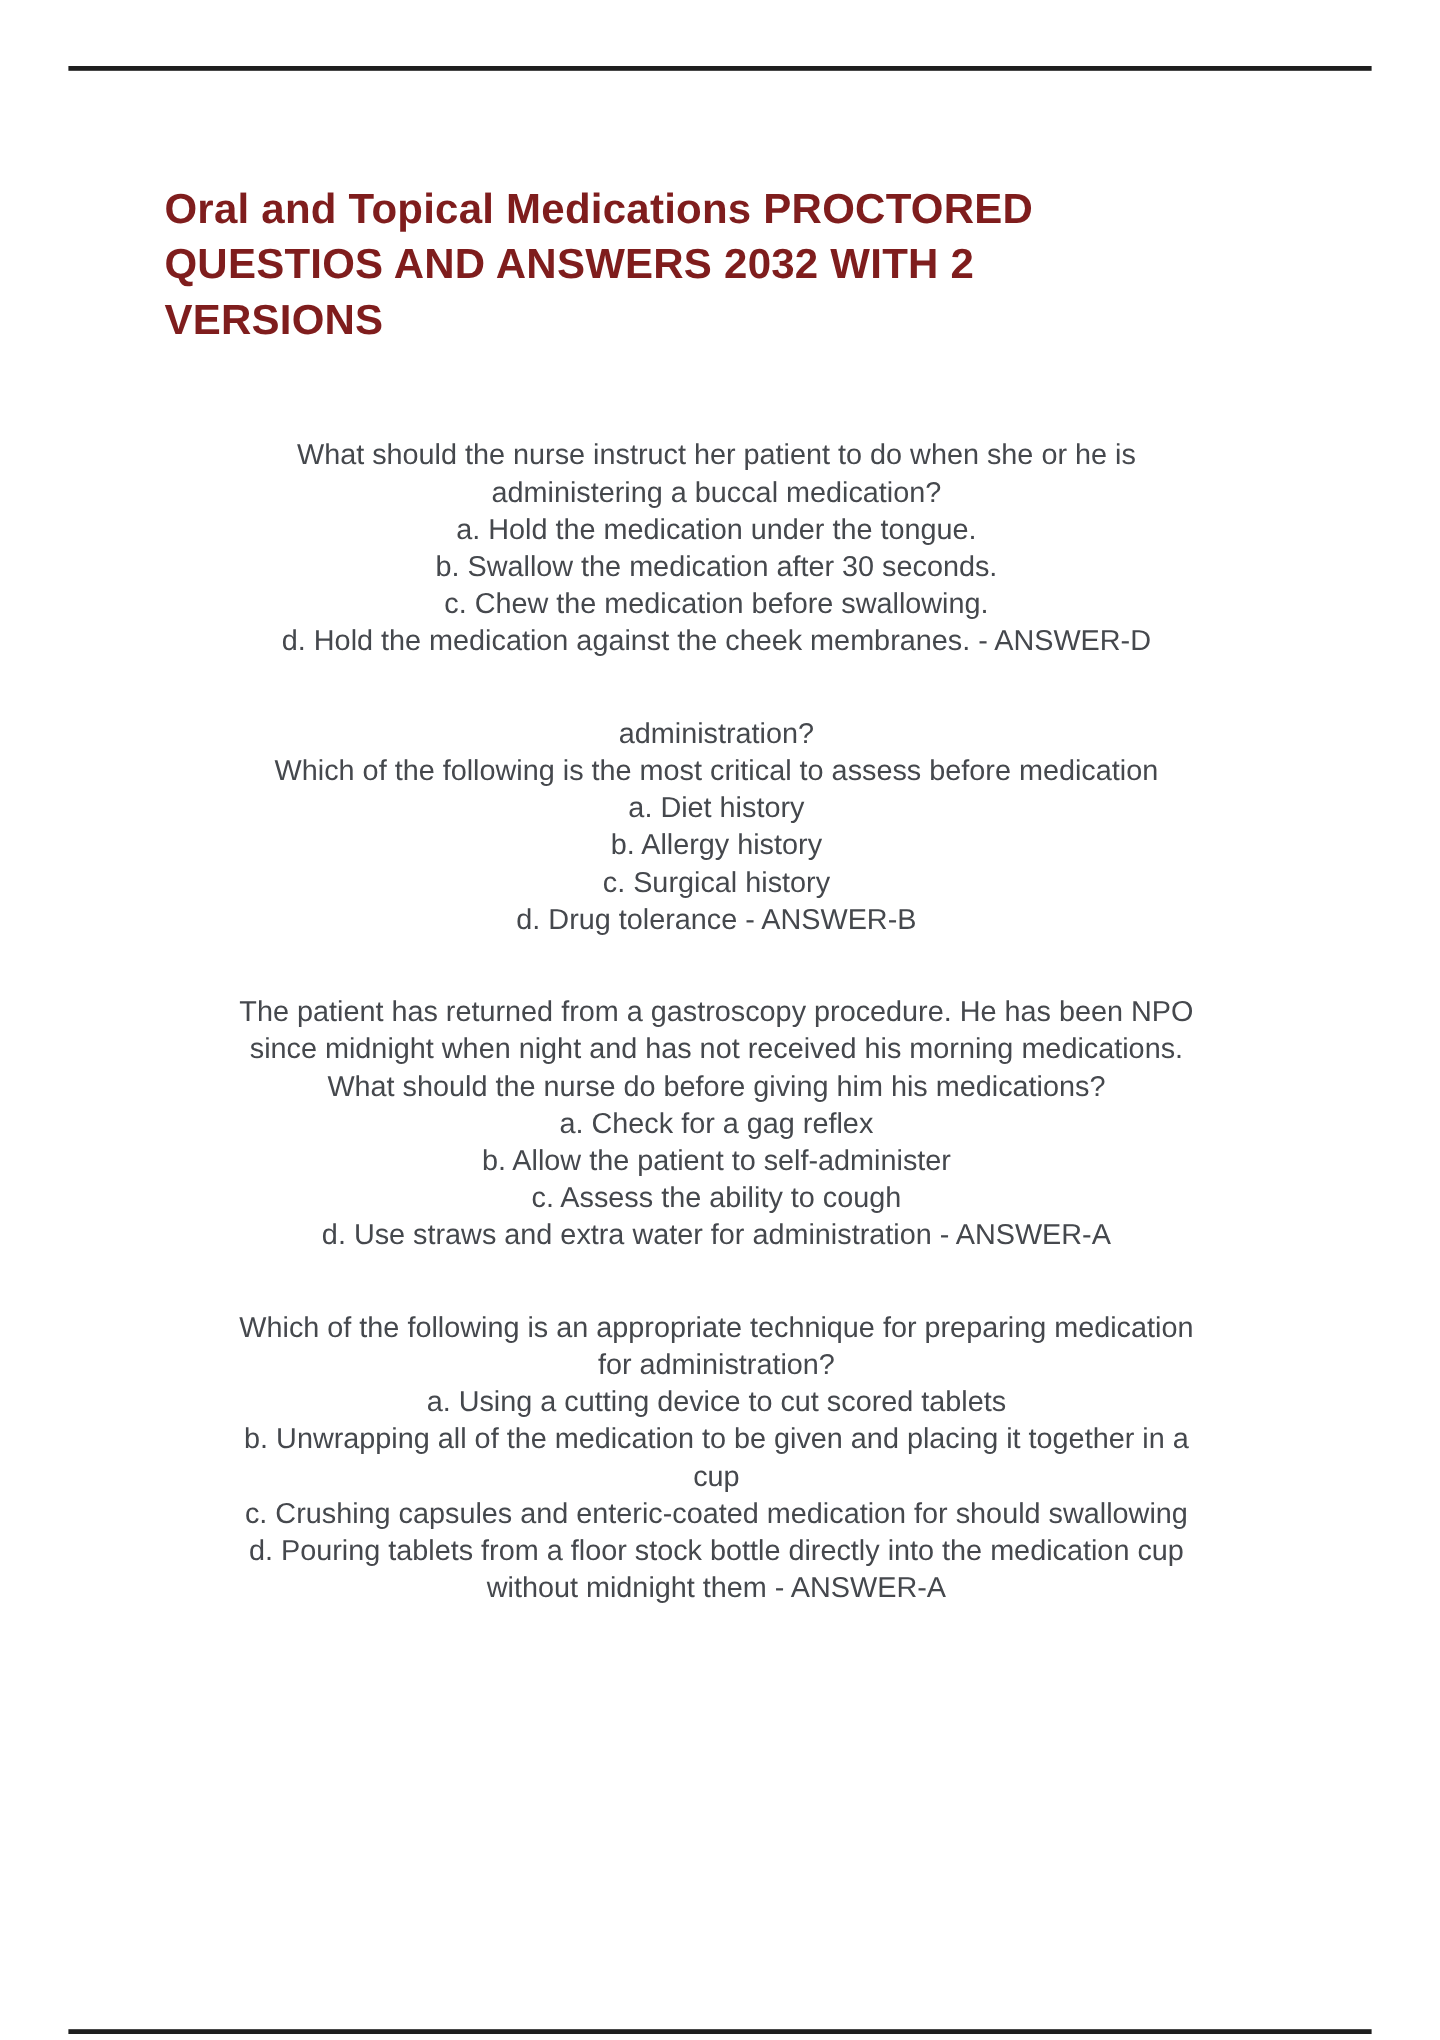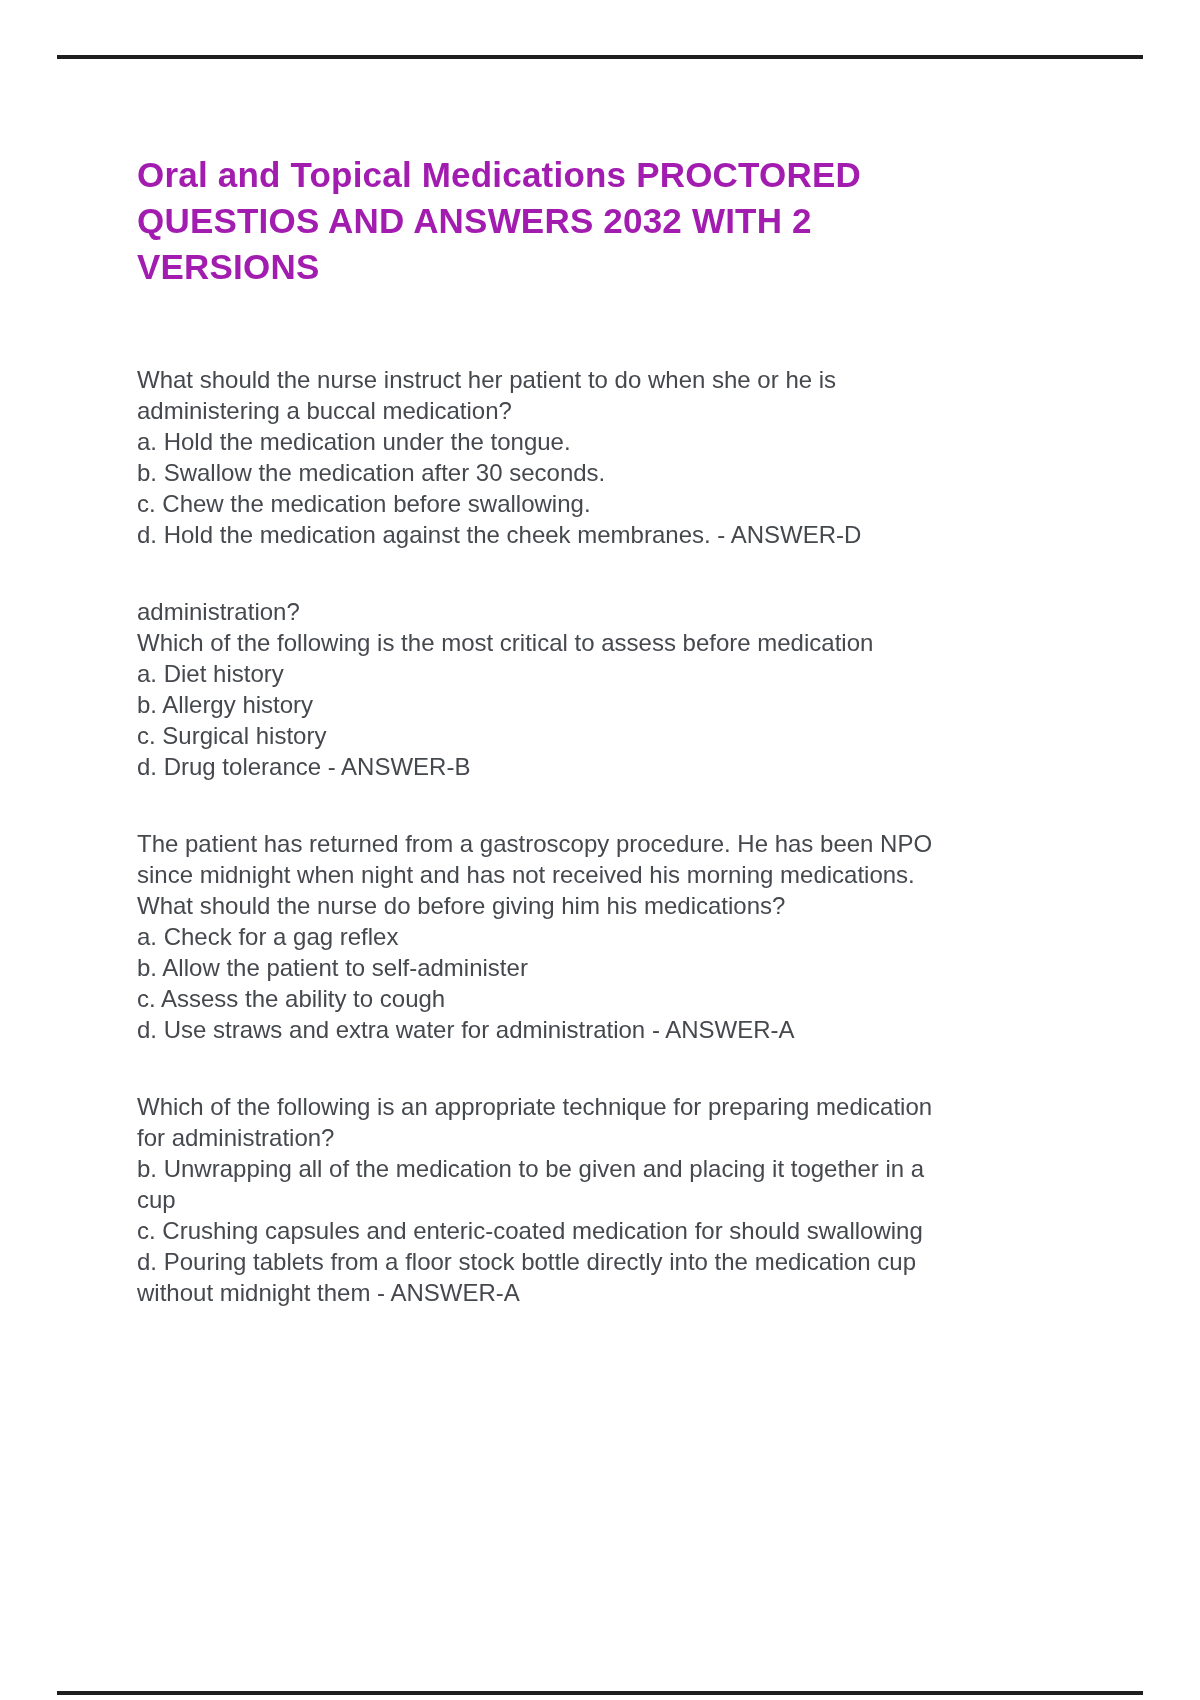--- a/index.html
+++ b/index.html
@@ -25,37 +25,38 @@
   .rule-top { top: 55px; }
   .rule-bottom { top: 1691px; }
   .doc-title {
     position: absolute;
     left: 137px;
     top: 152px;
     width: 900px;
     font-size: 35px;
     font-weight: bold;
     line-height: 46px;
-    color: #a21caf;
+    color: #7f1d1d;
     letter-spacing: 0.2px;
   }
   .content {
     position: absolute;
     left: 137px;
     top: 364px;
     width: 920px;
     font-size: 24px;
     color: #45484d;
   }
   .para {
     margin: 0 0 46px 0;
   }
   .line {
     line-height: 31px;
     white-space: pre;
+    text-align: center;
   }
 </style>
 </head>
 <body>
 
 <div class="page">
 
   <div class="rule rule-top"></div>
 
   <div class="doc-title">
@@ -86,20 +87,21 @@
         <div class="line">since midnight when night and has not received his morning medications.</div>
         <div class="line">What should the nurse do before giving him his medications?</div>
         <div class="line">a. Check for a gag reflex</div>
         <div class="line">b. Allow the patient to self-administer</div>
         <div class="line">c. Assess the ability to cough</div>
         <div class="line">d. Use straws and extra water for administration - ANSWER-A</div>
       </div>
       <div class="para">
         <div class="line">Which of the following is an appropriate technique for preparing medication</div>
         <div class="line">for administration?</div>
+        <div class="line">a. Using a cutting device to cut scored tablets</div>
         <div class="line">b. Unwrapping all of the medication to be given and placing it together in a</div>
         <div class="line">cup</div>
         <div class="line">c. Crushing capsules and enteric-coated medication for should swallowing</div>
         <div class="line">d. Pouring tablets from a floor stock bottle directly into the medication cup</div>
         <div class="line">without midnight them - ANSWER-A</div>
       </div>
     </div>
 
   <div class="rule rule-bottom"></div>
 

